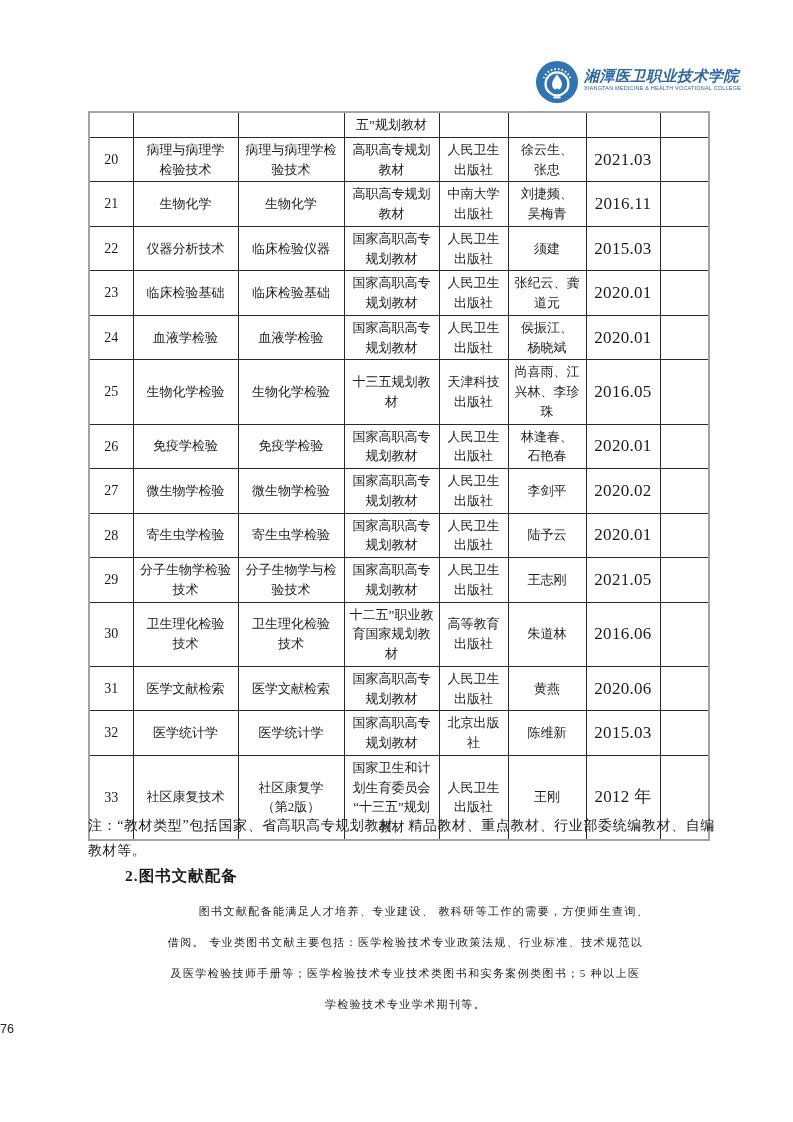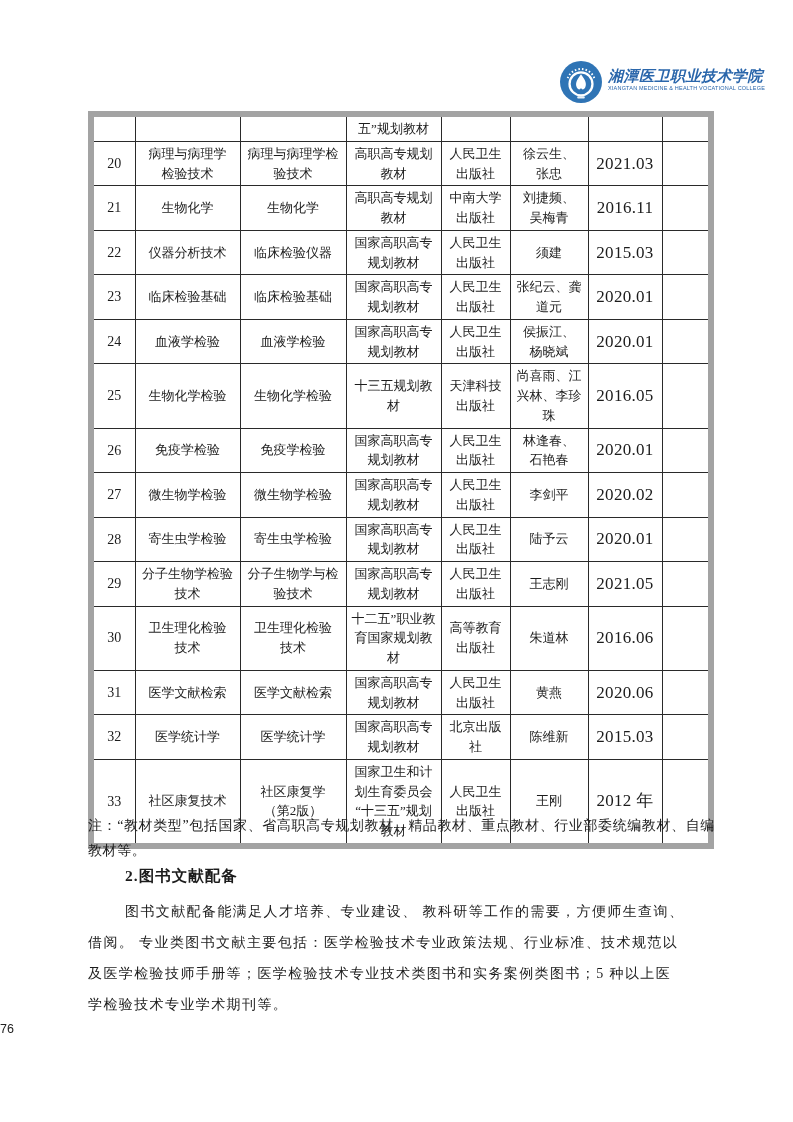--- a/index.html
+++ b/index.html
@@ -7,40 +7,40 @@
   body {
     width: 793px; height: 1122px;
     position: relative;
     font-family: "Liberation Serif", "DejaVu Serif", serif;
     color: #1c1c1c;
     overflow: hidden;
   }
   .page { position: absolute; inset: 0; background: #fff; }
 
   
-  .logo-block { position: absolute; top: 60px; left: 560px; width: 190px; height: 46px; }
+  .logo-block { position: absolute; top: 60px; left: 536px; width: 190px; height: 46px; }
   .emblem { position: absolute; top: 1px; left: 0; width: 42px; height: 42px; }
   .logo-text { position: absolute; left: 48px; top: 8px; width: 150px; }
   .college-zh {
     font-family: "Liberation Serif", serif;
     font-style: italic; font-weight: bold;
     font-size: 15px; line-height: 17px;
     color: #2a66ab; letter-spacing: 0.5px; white-space: nowrap;
   }
   .college-en {
     font-family: "Liberation Sans", sans-serif;
     font-size: 5.5px; line-height: 7px; color: #2a66ab;
     letter-spacing: 0.2px; white-space: nowrap;
   }
 
   
   table.booklist {
     position: absolute; left: 88px; top: 111px;
     width: 620px; border-collapse: collapse; table-layout: fixed;
-    border: 6px solid #a3a3a3;
+    border: 2px solid #a3a3a3;
   }
   table.booklist td {
     border: 1px solid #2a2a2a;
     text-align: center; vertical-align: middle;
     font-size: 13px; line-height: 1.52;
     padding: 2px 1px;
     white-space: pre-line;
     color: #1c1c1c;
     overflow: hidden;
   }
@@ -48,21 +48,21 @@
   table.booklist td:nth-child(7) { font-size: 17px; letter-spacing: 0.3px; }
 
   
   .note { position: absolute; left: 88px; top: 813px; width: 630px; }
   .note .line { font-size: 14px; line-height: 25px; letter-spacing: 0.6px; white-space: nowrap; }
   .section-heading {
     position: absolute; left: 125px; top: 866px;
     font-size: 15.5px; font-weight: bold; letter-spacing: 1px;
   }
   .paragraph { position: absolute; left: 88px; top: 896px; width: 635px; }
-  .paragraph .line { font-size: 14px; line-height: 31px; letter-spacing: 1.4px; white-space: nowrap; }
+  .paragraph .line { font-size: 11px; line-height: 31px; letter-spacing: 1.4px; white-space: nowrap; text-align: center; }
   .paragraph .line:first-child { text-indent: 37px; }
 
   .page-number {
     position: absolute; left: 0; top: 1022px; width: 793px;
     font-size: 12.5px;
     font-family: "Liberation Sans", sans-serif; color: #222;
   }
 </style>
 </head>
 <body>

